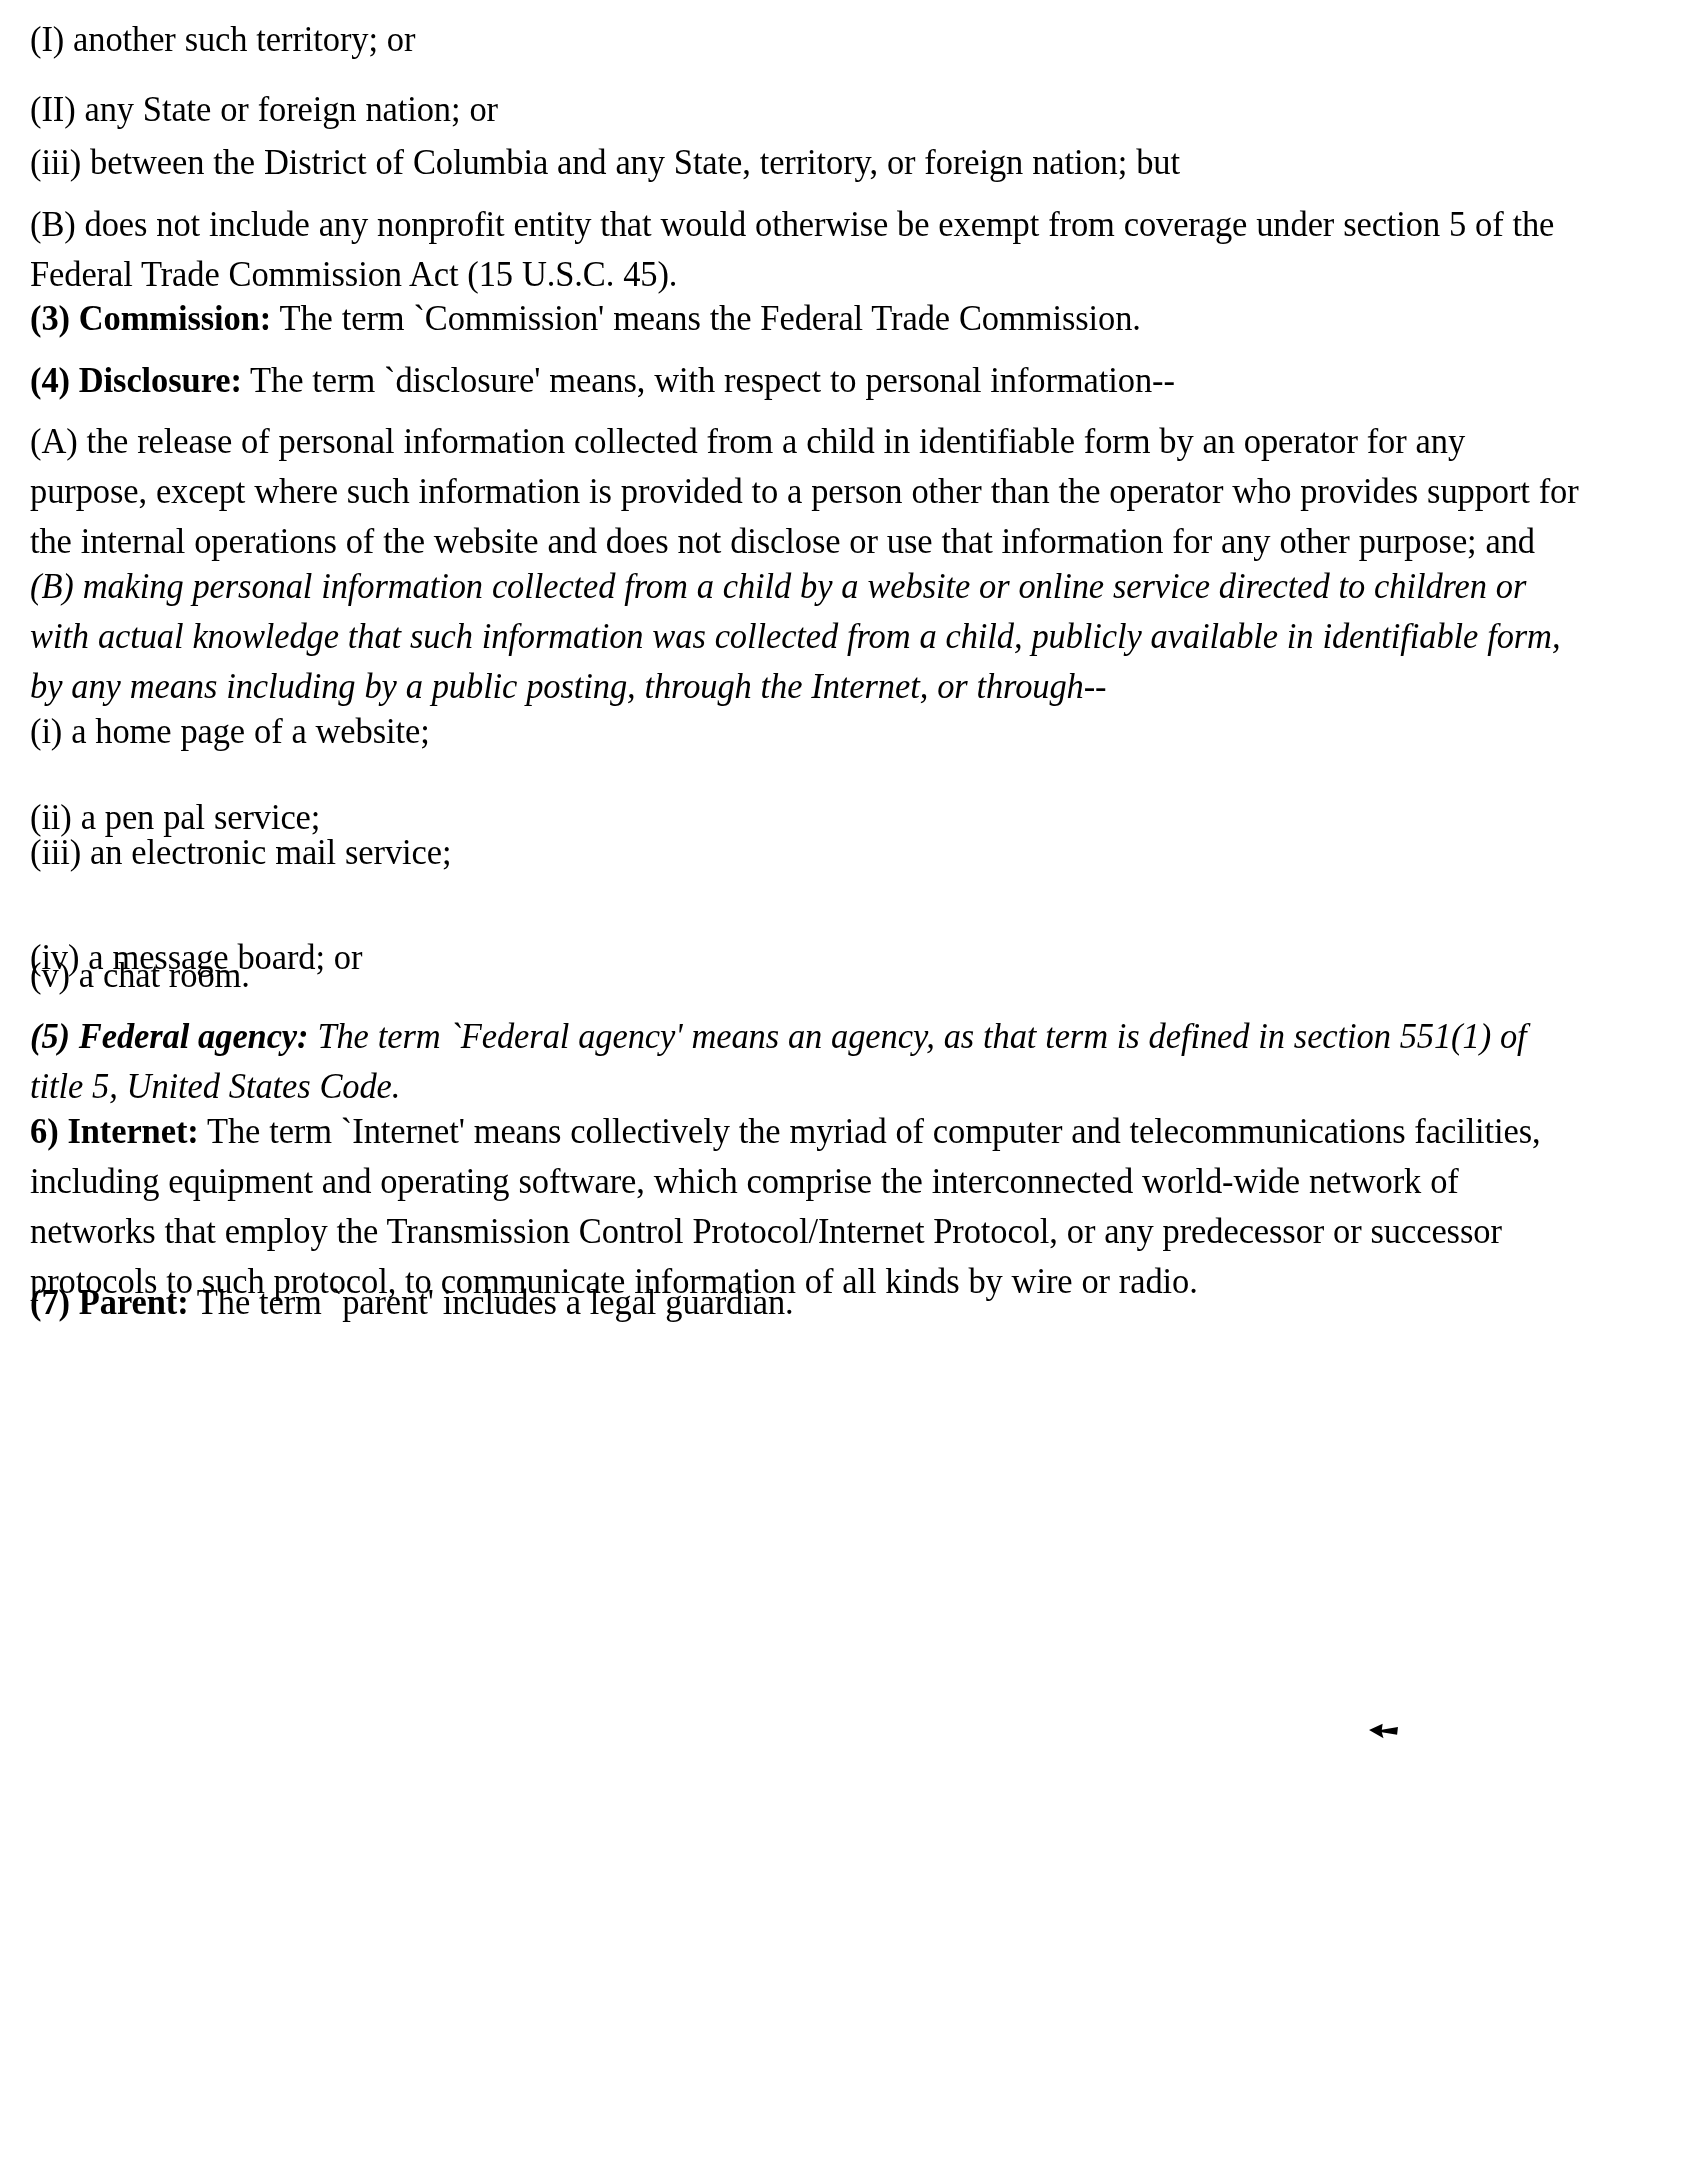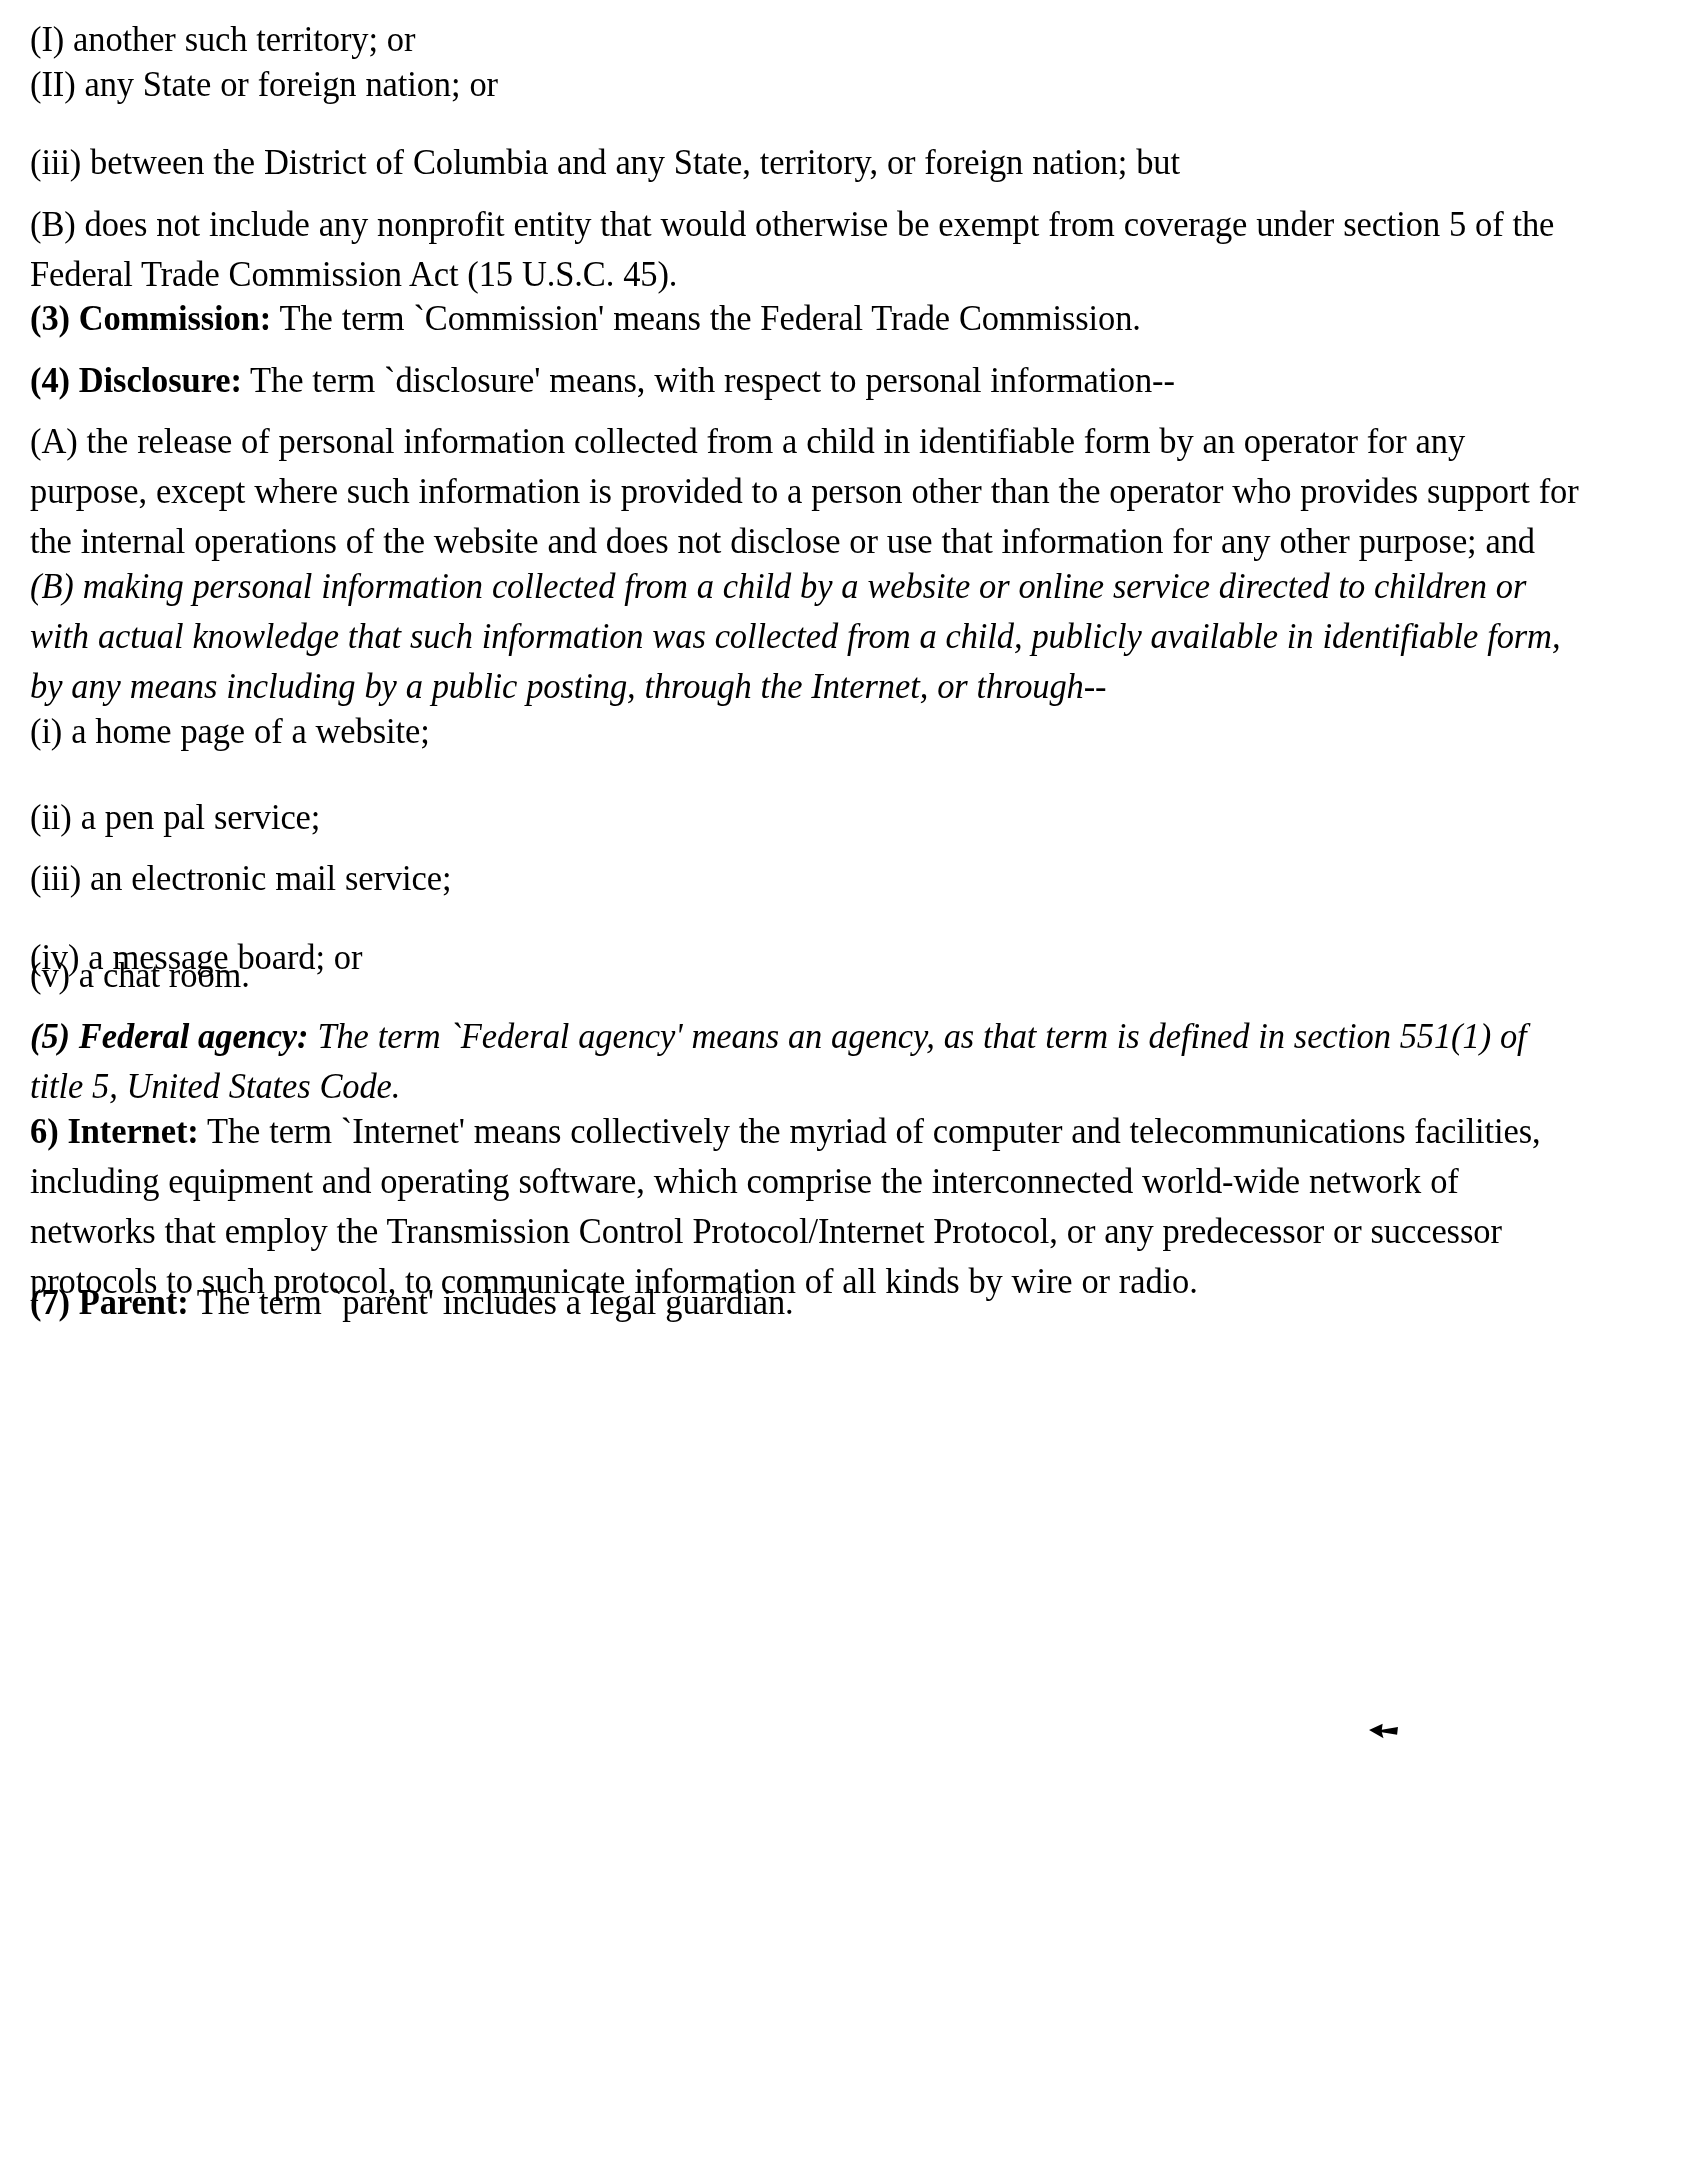--- a/index.html
+++ b/index.html
@@ -80,21 +80,21 @@
 <body>
 
 <div id="page-sheet">
 
   <div id="text-column">
 
     <div class="block" style="top:15.3px;">
       <p class="para"><span>(I) another such territory; or</span></p>
     </div>
 
-    <div class="block" style="top:60px;">
+    <div class="block" style="top:85px;">
       <p class="para"><span>(II) any State or foreign nation; or</span></p>
     </div>
 
     <div class="block" style="top:138px;">
       <p class="para"><span>(iii) between the District of Columbia and any State, territory, or foreign nation; but</span></p>
     </div>
 
     <div class="block" style="top:200px;">
       <p class="para"><span>(B) does not include any nonprofit entity that would otherwise be exempt from coverage under section 5 of the Federal Trade Commission Act (15 U.S.C. 45).</span></p>
     </div>
@@ -116,21 +116,21 @@
     </div>
 
     <div class="block" style="top:707px;">
       <p class="para"><span>(i) a home page of a website;</span></p>
     </div>
 
     <div class="block" style="top:793px;">
       <p class="para"><span>(ii) a pen pal service;</span></p>
     </div>
 
-    <div class="block" style="top:828px;margin-top:26px;">
+    <div class="block" style="top:828px;">
       <p class="para"><span>(iii) an electronic mail service;</span></p>
     </div>
 
     <div class="block" style="top:889px;margin-top:44px;">
       <p class="para"><span>(iv) a message board; or</span></p>
     </div>
 
     <div class="block" style="top:951px;">
       <p class="para"><span>(v) a chat room.</span></p>
     </div>

